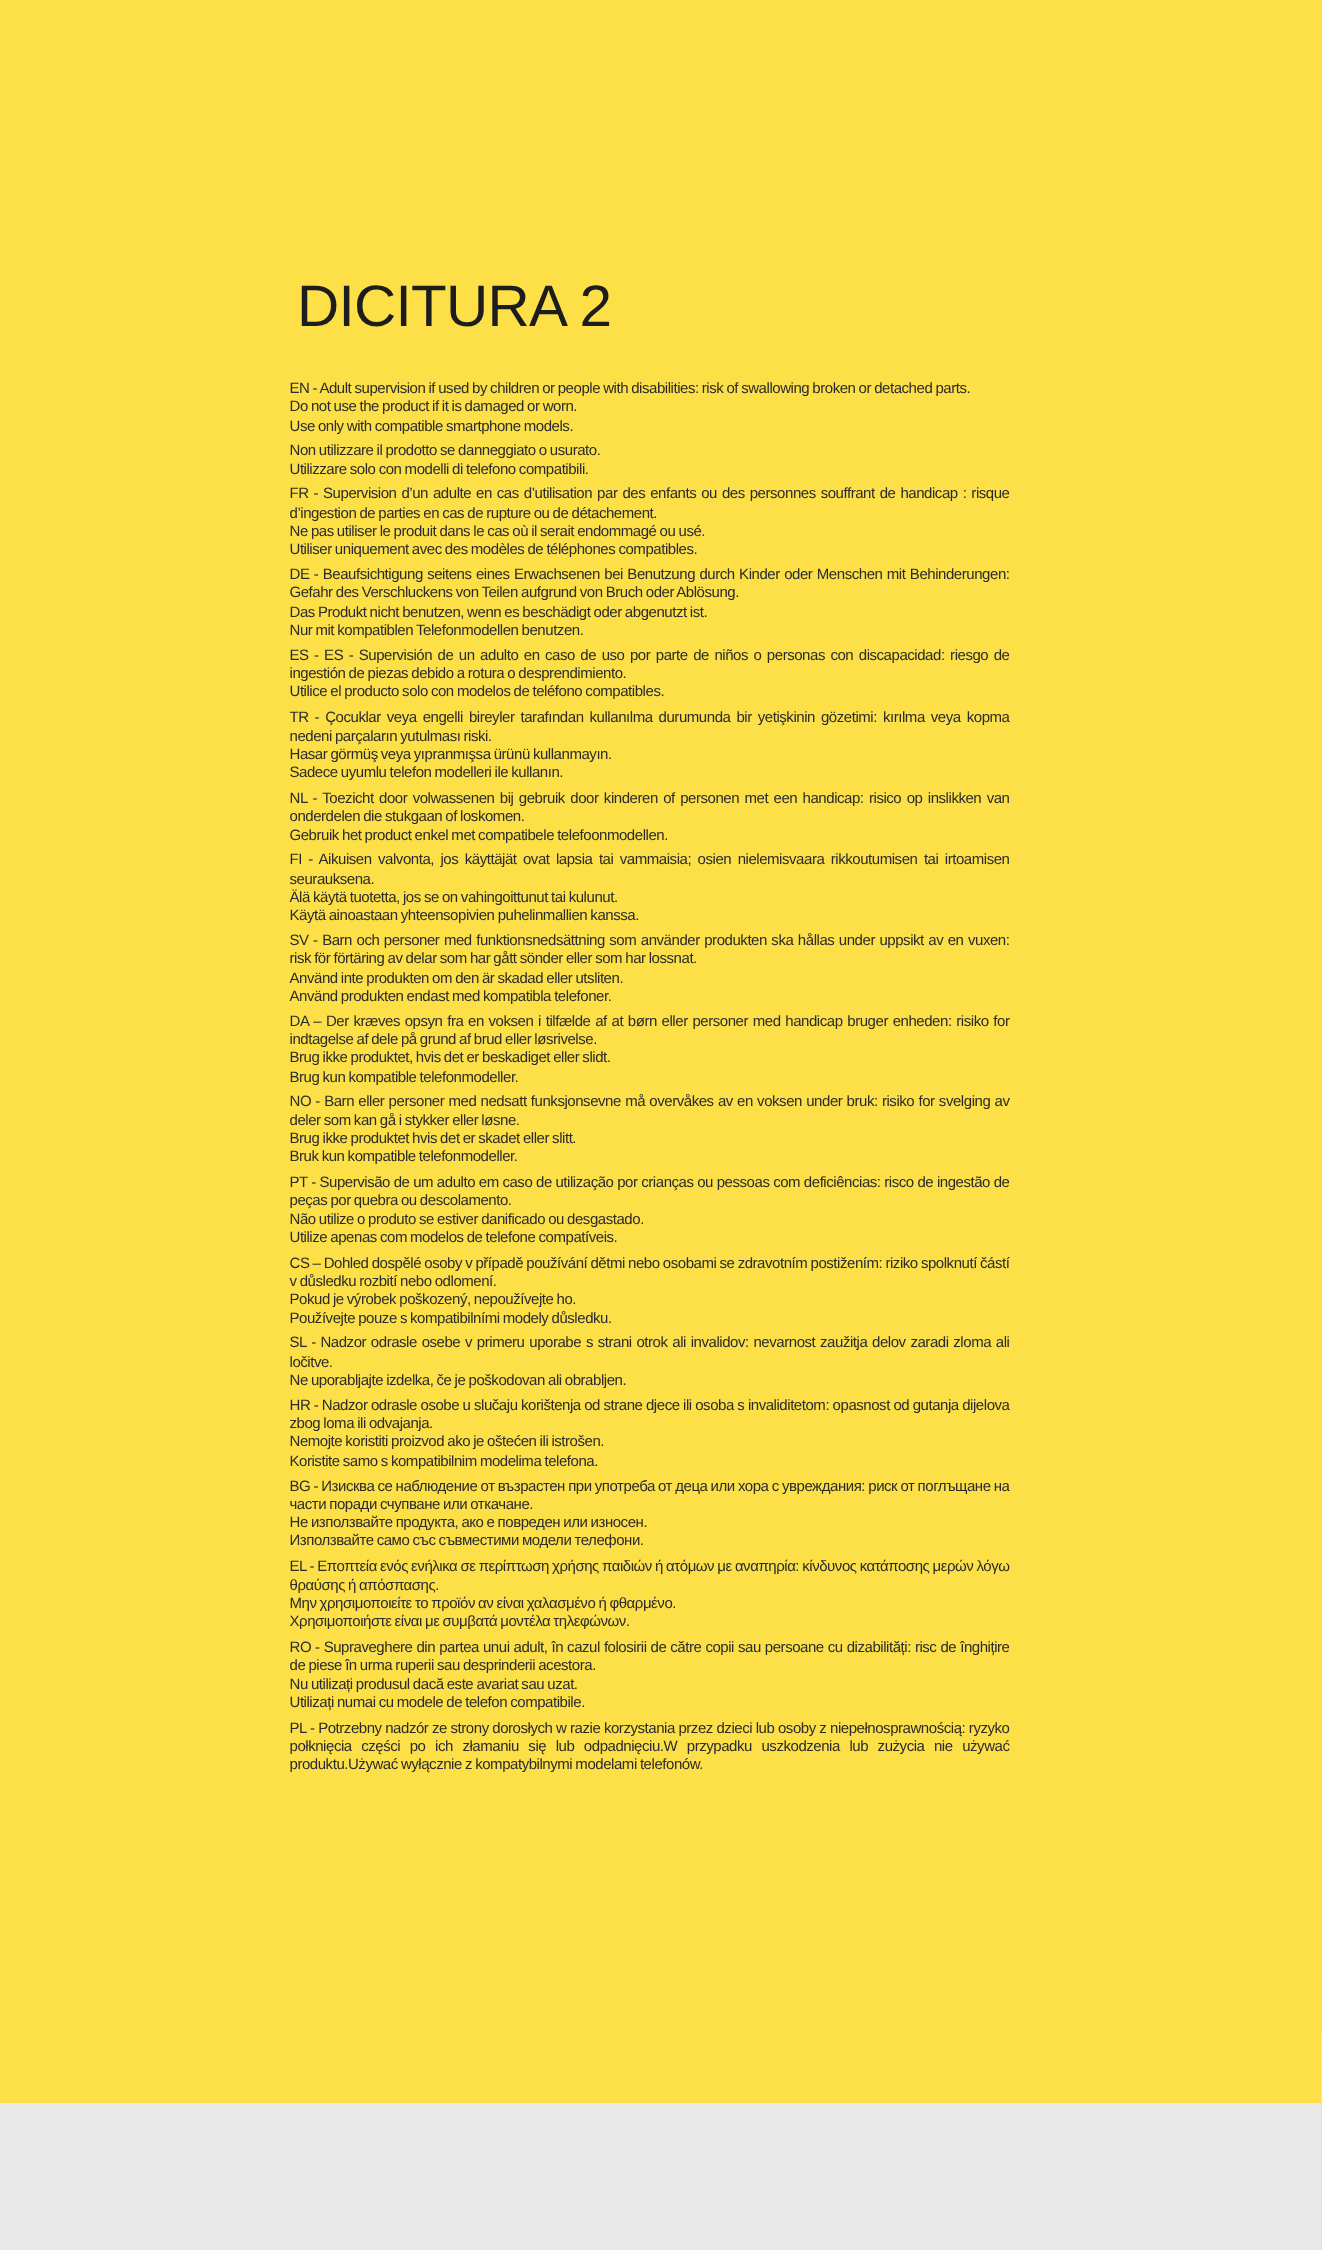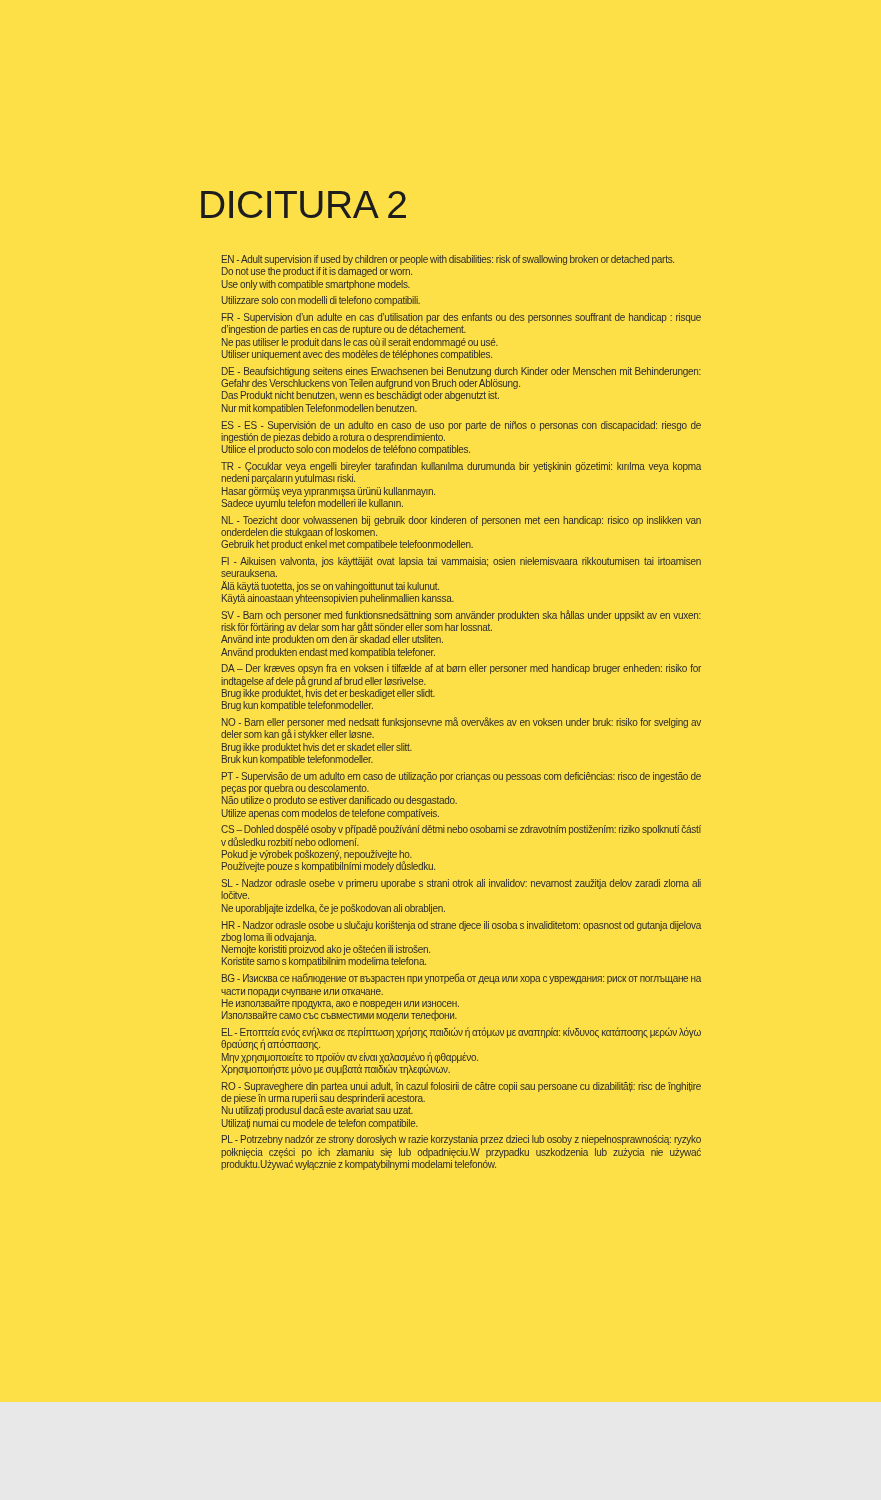--- a/index.html
+++ b/index.html
@@ -25,21 +25,20 @@
   }
   .body {
     position: absolute;
     left: 193px;
     top: 254px;
     width: 480px;
     color: #2b2b2b;
     font-size: 10px;
     letter-spacing: -0.3px;
     word-spacing: -0.4px;
-    margin-left: 28px;
   }
   .sec { margin: 0 0 4.5px 0; padding: 0; }
   .sec.gap-before { margin-top: 4px; }
   .ln {
     display: block;
     line-height: 12.3px;
     text-align: justify;
   }
 </style>
 </head>
@@ -47,20 +46,21 @@
 
 <div class="page">
   <h1 class="title">DICITURA 2</h1>
   <div class="body" id="sections-container">
       <p class="sec">
         <span class="ln">EN - Adult supervision if used by children or people with disabilities: risk of swallowing broken or detached parts.</span>
         <span class="ln">Do not use the product if it is damaged or worn.</span>
         <span class="ln">Use only with compatible smartphone models.</span>
       </p>
       <p class="sec">
+        <span class="ln">Non utilizzare il prodotto se danneggiato o usurato.</span>
         <span class="ln">Utilizzare solo con modelli di telefono compatibili.</span>
       </p>
       <p class="sec">
         <span class="ln">FR - Supervision d’un adulte en cas d’utilisation par des enfants ou des personnes souffrant de handicap : risque d’ingestion de parties en cas de rupture ou de détachement.</span>
         <span class="ln">Ne pas utiliser le produit dans le cas où il serait endommagé ou usé.</span>
         <span class="ln">Utiliser uniquement avec des modèles de téléphones compatibles.</span>
       </p>
       <p class="sec">
         <span class="ln">DE - Beaufsichtigung seitens eines Erwachsenen bei Benutzung durch Kinder oder Menschen mit Behinderungen: Gefahr des Verschluckens von Teilen aufgrund von Bruch oder Ablösung.</span>
         <span class="ln">Das Produkt nicht benutzen, wenn es beschädigt oder abgenutzt ist.</span>
@@ -119,21 +119,21 @@
         <span class="ln">Koristite samo s kompatibilnim modelima telefona.</span>
       </p>
       <p class="sec">
         <span class="ln">BG - Изисква се наблюдение от възрастен при употреба от деца или хора с увреждания: риск от поглъщане на части поради счупване или откачане.</span>
         <span class="ln">Не използвайте продукта, ако е повреден или износен.</span>
         <span class="ln">Използвайте само със съвместими модели телефони.</span>
       </p>
       <p class="sec">
         <span class="ln">EL - Εποπτεία ενός ενήλικα σε περίπτωση χρήσης παιδιών ή ατόμων με αναπηρία: κίνδυνος κατάποσης μερών λόγω θραύσης ή απόσπασης.</span>
         <span class="ln">Μην χρησιμοποιείτε το προϊόν αν είναι χαλασμένο ή φθαρμένο.</span>
-        <span class="ln">Χρησιμοποιήστε μόνο με συμβατά παιδιών τηλεφώνων.</span>
+        <span class="ln">Χρησιμοποιήστε είναι με συμβατά μοντέλα τηλεφώνων.</span>
       </p>
       <p class="sec gap-before">
         <span class="ln">RO - Supraveghere din partea unui adult, în cazul folosirii de către copii sau persoane cu dizabilități: risc de înghițire de piese în urma ruperii sau desprinderii acestora.</span>
         <span class="ln">Nu utilizați produsul dacă este avariat sau uzat.</span>
         <span class="ln">Utilizați numai cu modele de telefon compatibile.</span>
       </p>
       <p class="sec gap-before">
         <span class="ln">PL - Potrzebny nadzór ze strony dorosłych w razie korzystania przez dzieci lub osoby z niepełnosprawnością: ryzyko połknięcia części po ich złamaniu się lub odpadnięciu.W przypadku uszkodzenia lub zużycia nie używać produktu.Używać wyłącznie z kompatybilnymi modelami telefonów.</span>
       </p>
     </div>

